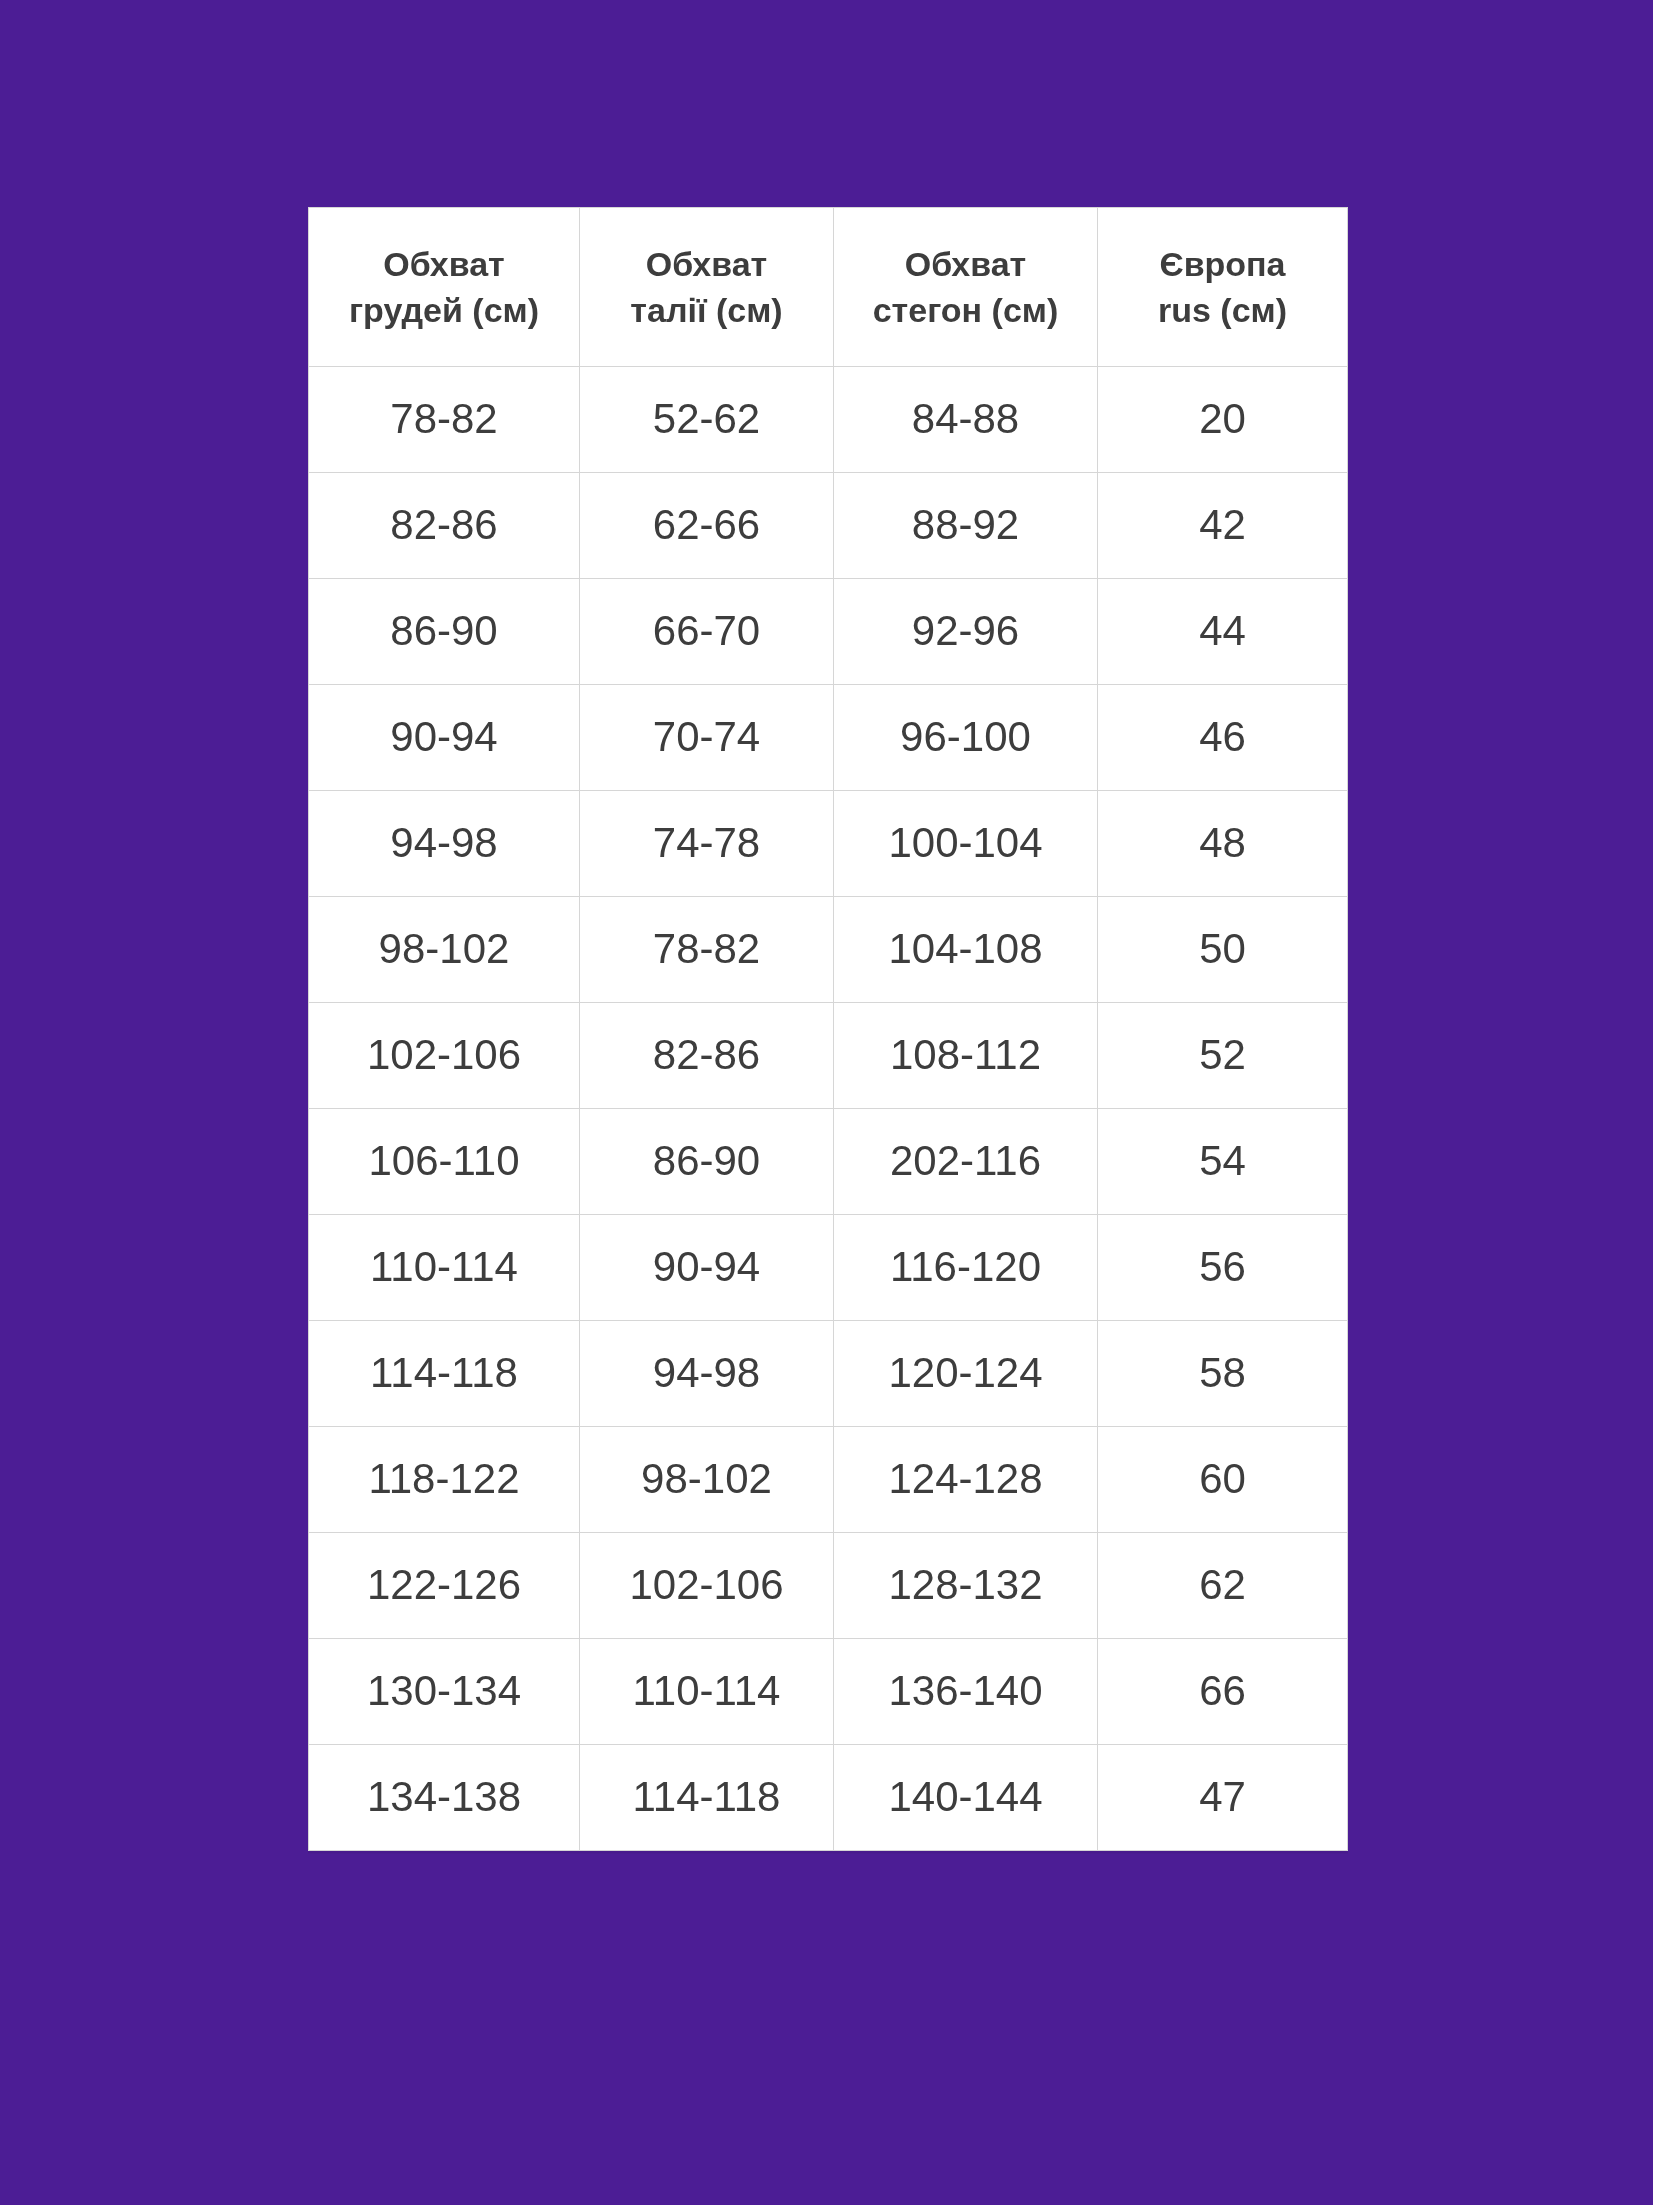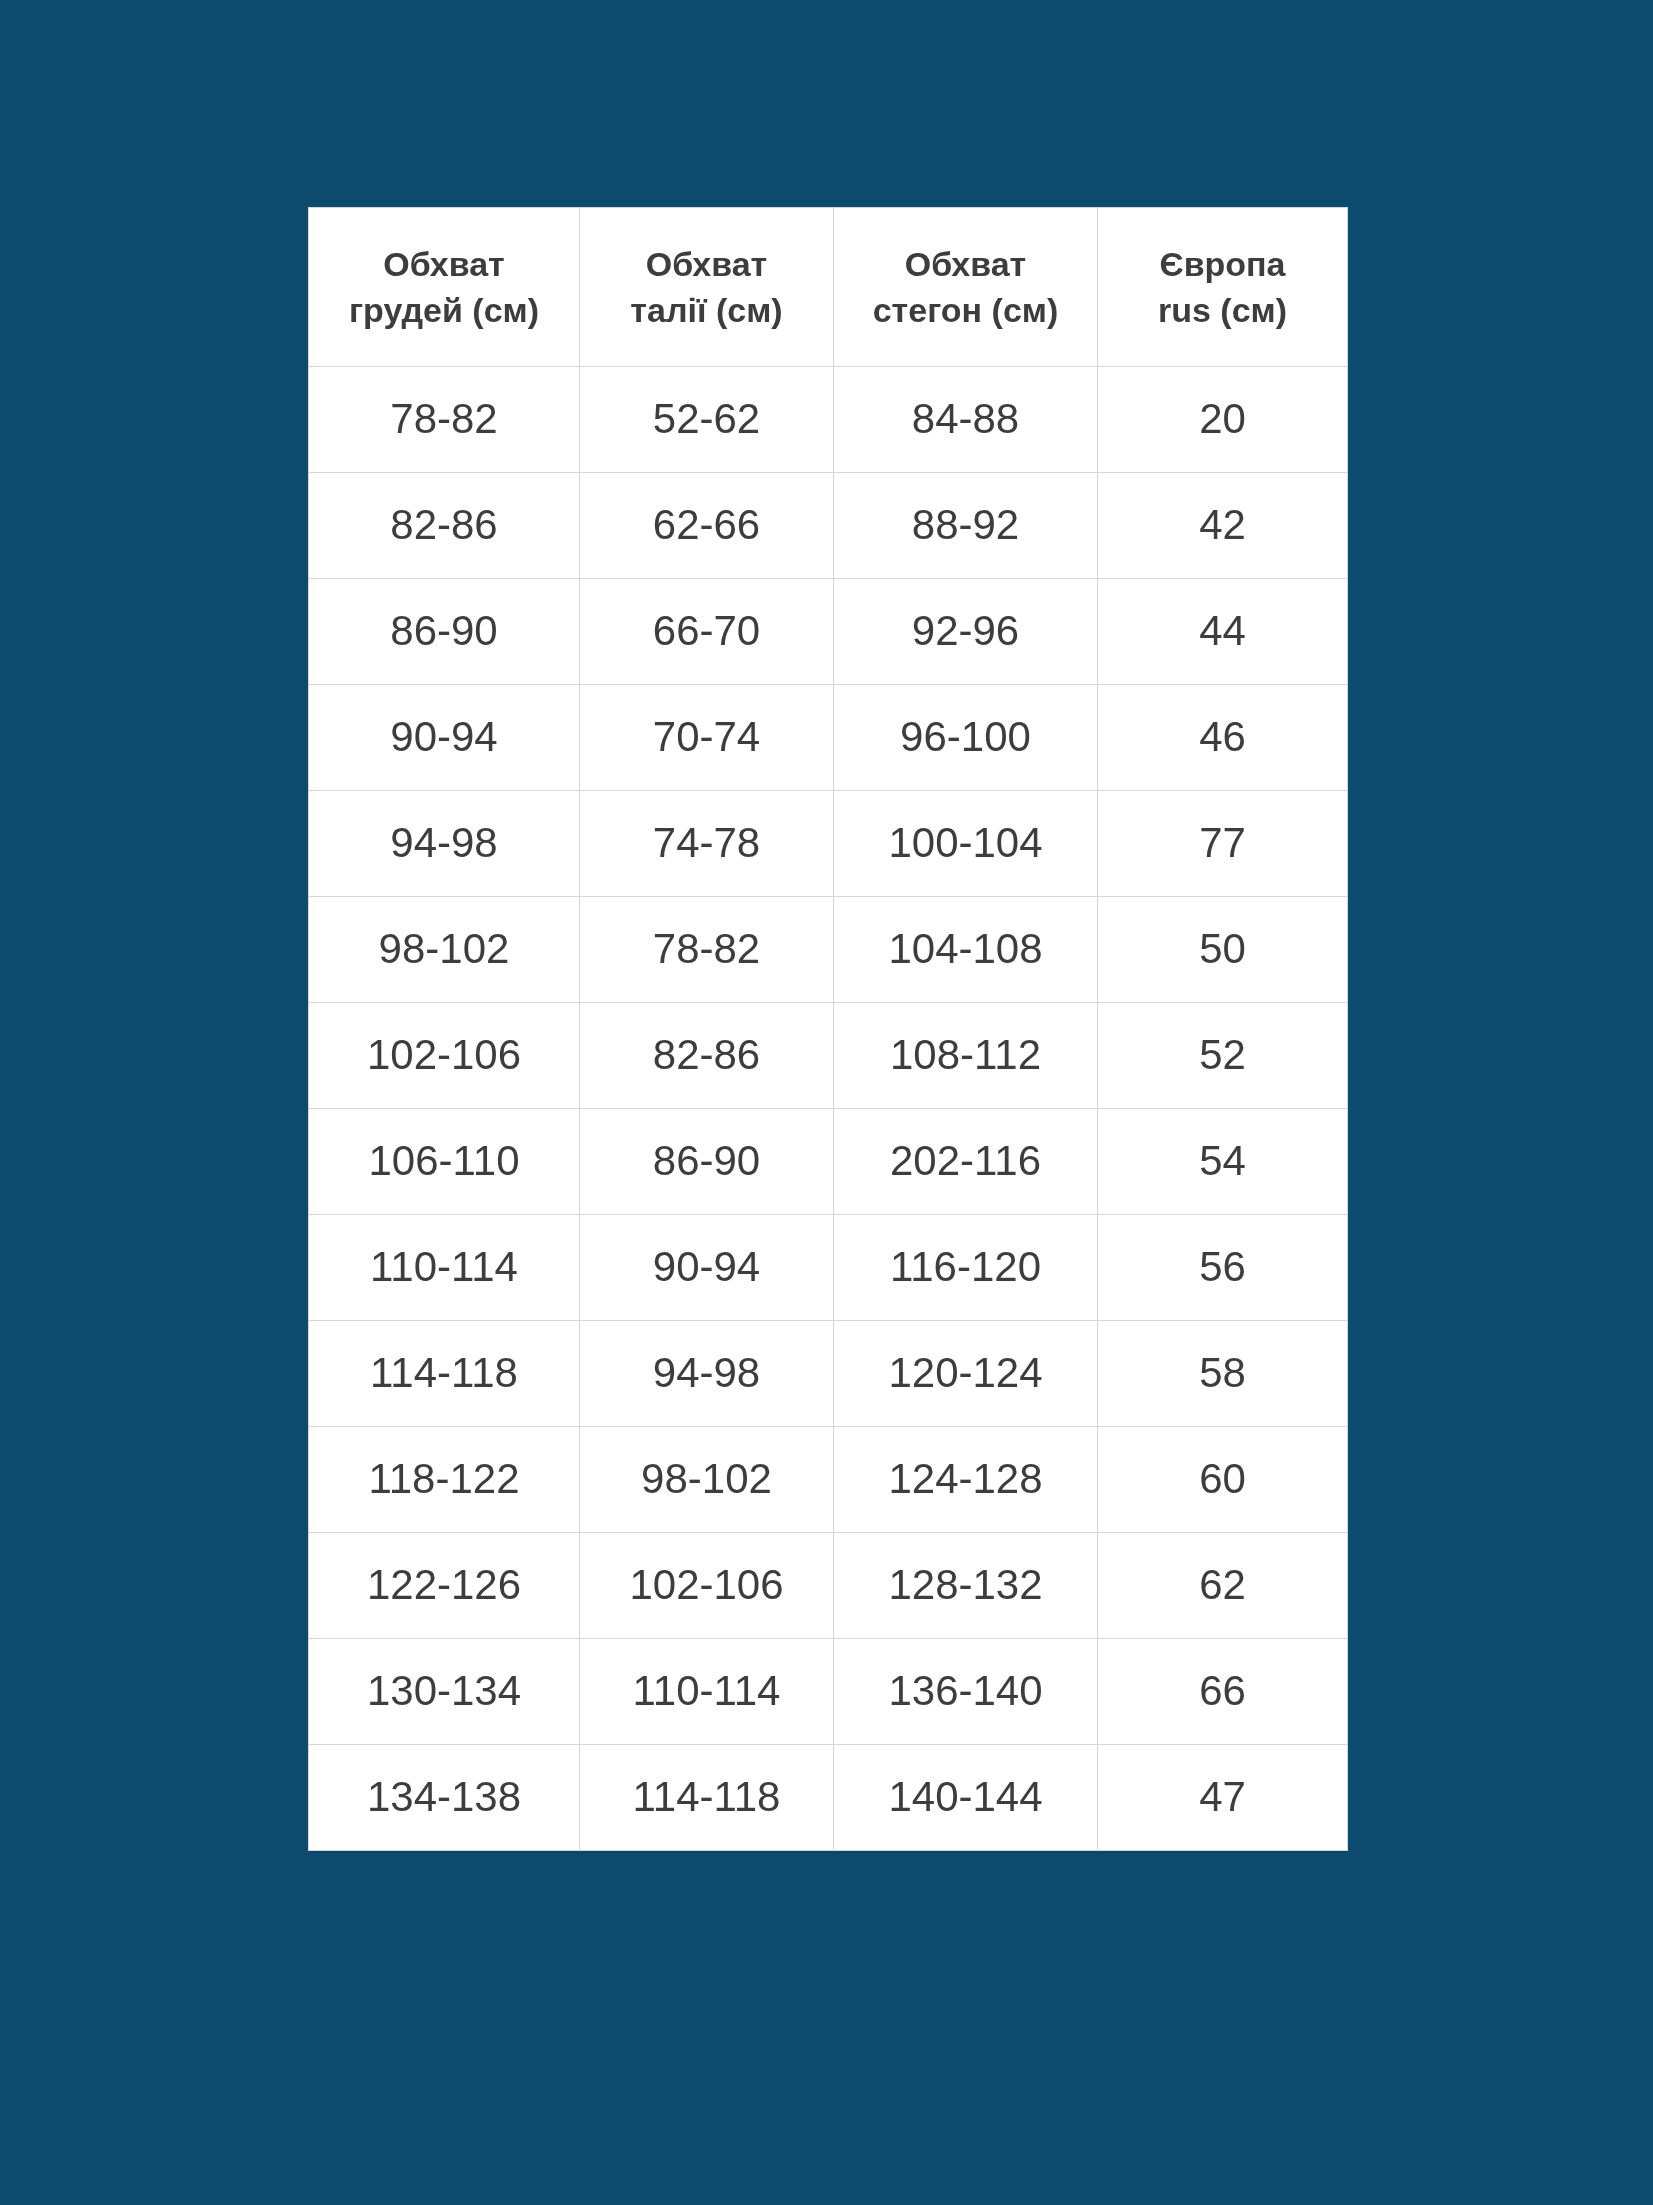--- a/index.html
+++ b/index.html
@@ -10,21 +10,21 @@
     width: 1654px;
     height: 2205px;
     background: #ffffff;
     font-family: "Liberation Sans", sans-serif;
     position: relative;
     overflow: hidden;
   }
   .page {
     position: absolute;
     inset: 0;
-    background: #0c4a6e;
+    background: #4c1d95;
   }
   table.size-table {
     position: absolute;
     left: 308px;
     top: 207px;
     width: 1039px;
     border-collapse: collapse;
     table-layout: fixed;
     color: var(--text-color, #3d3d3d);
     border: 1.6px solid var(--outer-border-color, #c9c9c9);
@@ -100,21 +100,21 @@
         <tr>
           <td>90-94</td>
           <td>70-74</td>
           <td>96-100</td>
           <td>46</td>
         </tr>
         <tr>
           <td>94-98</td>
           <td>74-78</td>
           <td>100-104</td>
-          <td>77</td>
+          <td>48</td>
         </tr>
         <tr>
           <td>98-102</td>
           <td>78-82</td>
           <td>104-108</td>
           <td>50</td>
         </tr>
         <tr>
           <td>102-106</td>
           <td>82-86</td>

